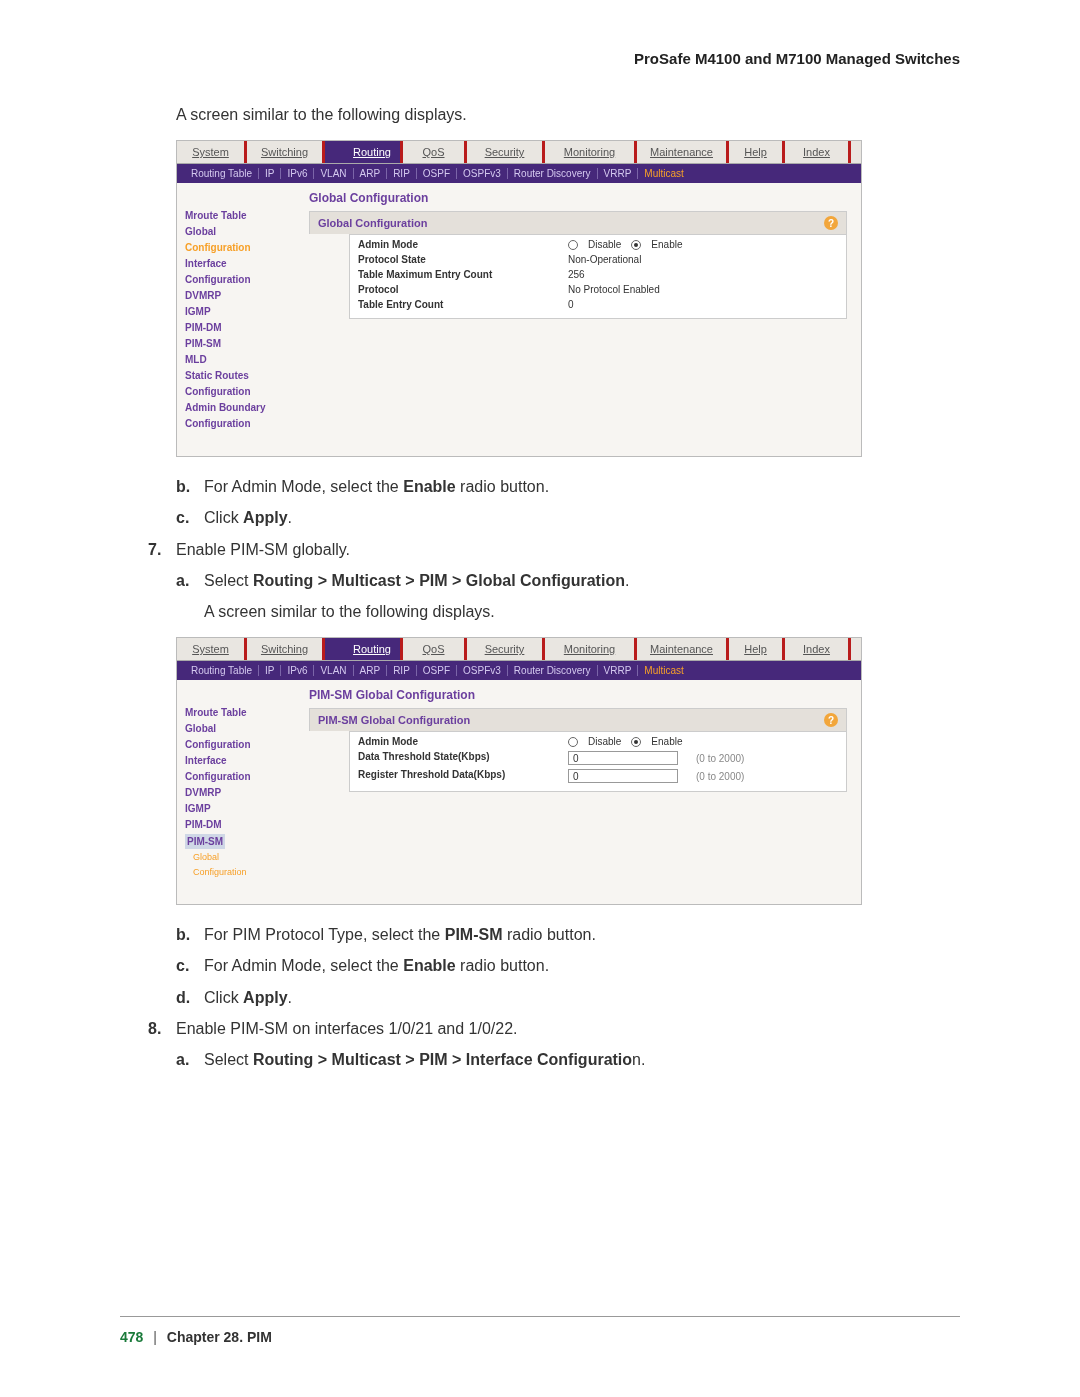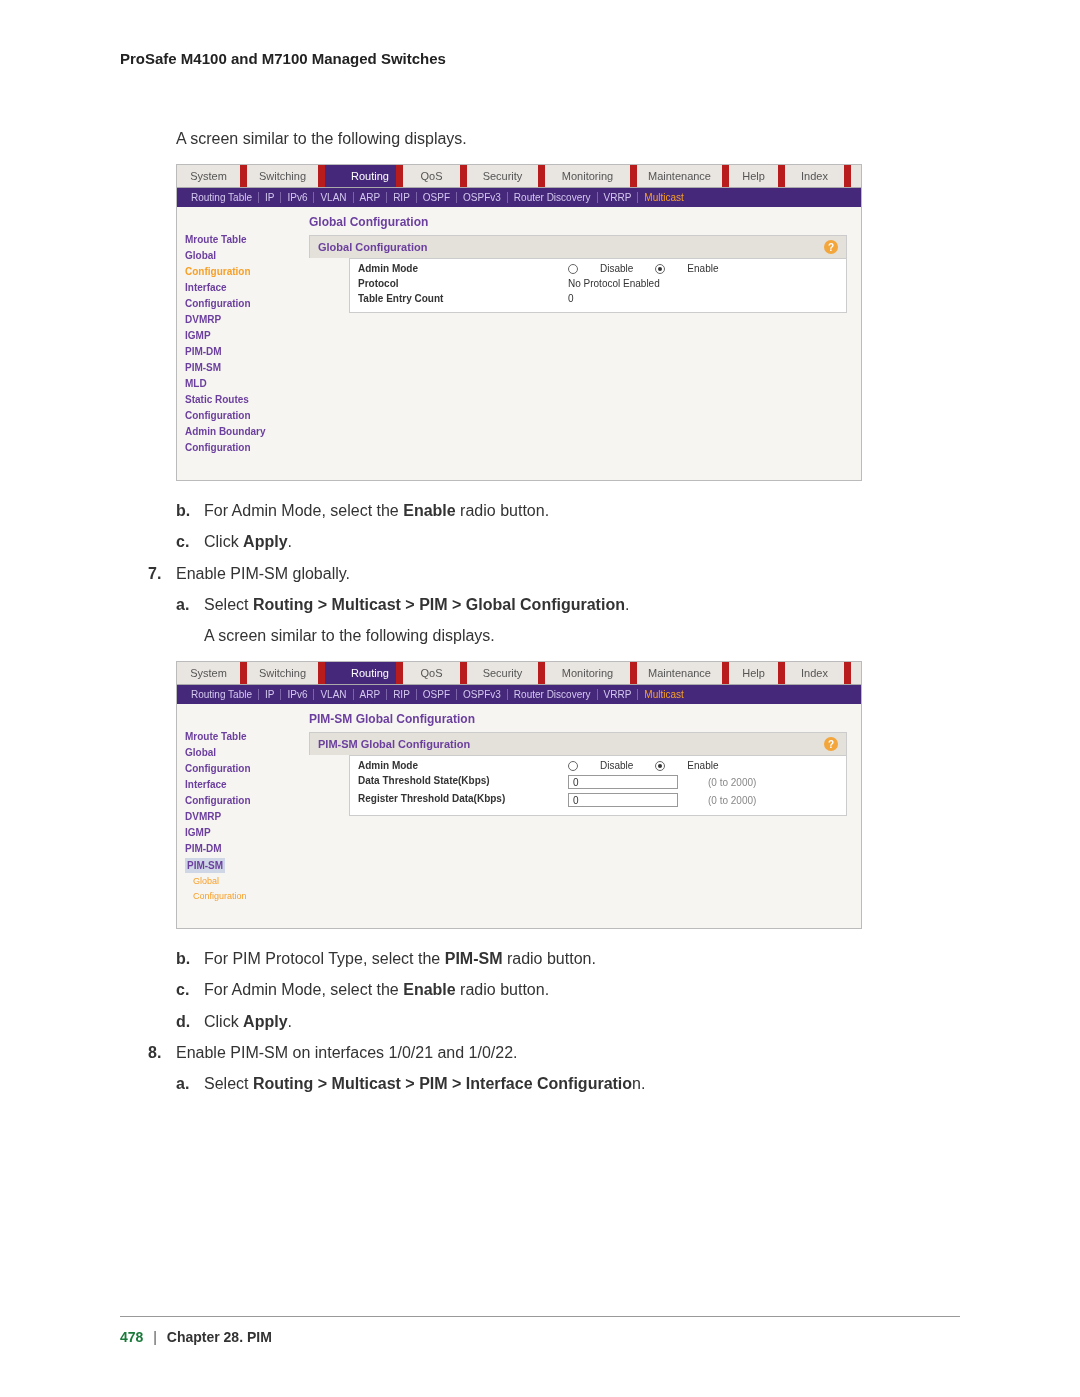--- a/index.html
+++ b/index.html
@@ -8,25 +8,25 @@
     background: #fff;
     width: 1080px;
     height: 1397px;
     position: relative;
     color: #333;
   }
   .page {
     padding: 50px 120px 0 120px;
   }
   .header-title {
-    text-align: left;
+    text-align: right;
     font-size: 15px;
     font-weight: bold;
     color: #222;
-    margin-bottom: 60px;
+    margin-bottom: 36px;
   }
   .paragraph { font-size: 16px; line-height: 1.45; color: #333; margin: 8px 0; }
   .indent-1 { margin-left: 56px; }
   .indent-2 { margin-left: 84px; }
   .list-row { display: flex; }
   .list-marker { width: 28px; flex-shrink: 0; font-weight: bold; }
   .list-marker.num { width: 28px; }
   .list-content { flex: 1; }
   .strong { font-weight: bold; }
   .screenshot {
@@ -37,23 +37,24 @@
     font-size: 11px;
   }
   .ss-tabbar {
     display: flex;
     background: #e9e6e1;
     border-bottom: 1px solid #aaa;
   }
   .ss-tab {
     padding: 5px 0;
     text-align: center;
-    border-right: 7px solid #b91c1c;
+    border-right: 3px solid #b91c1c;
     color: #555;
     font-size: 11px;
+    text-decoration: underline;
   }
   .ss-tab.active {
     background: #46287a;
     color: #fff;
     padding-left: 19px;
   }
   .ss-subbar {
     background: #46287a;
     color: #d4c9ef;
     padding: 4px 8px;
@@ -97,21 +98,21 @@
     font-weight: bold;
   }
   .ss-panel-body {
     border: 1px solid #ccc;
     background: #fff;
     padding: 2px 0 6px 0;
     margin-left: 40px;
   }
   .ss-row { display: flex; padding: 2px 8px; font-size: 10px; }
   .ss-row .label { width: 210px; font-weight: bold; color: #333; }
-  .ss-row .value { flex: 1; color: #333; display:flex; align-items:center; gap:22px; }
+  .ss-row .value { flex: 1; color: #333; display:flex; align-items:center; gap:10px; }
   .ss-row .hint { color: #888; font-size: 10px; margin-left: 8px; }
   .radio {
     display: inline-block; width: 10px; height: 10px;
     border: 1px solid #666; border-radius: 50%; position: relative;
     vertical-align: middle;
   }
   .radio.checked::after {
     content: ""; position: absolute; width: 4px; height: 4px;
     background: #333; border-radius: 50%; top: 2px; left: 2px;
   }
@@ -192,20 +193,28 @@
             <div class="ss-row">
               <div class="label">Admin Mode</div>
               <div class="value">
                 <span class="radio"></span>
                 <span>Disable</span>
                 <span class="radio checked"></span>
                 <span>Enable</span>
               </div>
             </div>
             <div class="ss-row">
+              <div class="label">Protocol State</div>
+              <div class="value">Non-Operational</div>
+            </div>
+            <div class="ss-row">
+              <div class="label">Table Maximum Entry Count</div>
+              <div class="value">256</div>
+            </div>
+            <div class="ss-row">
               <div class="label">Protocol</div>
               <div class="value">No Protocol Enabled</div>
             </div>
             <div class="ss-row">
               <div class="label">Table Entry Count</div>
               <div class="value">0</div>
             </div>
           </div>
       </div>
     </div>

